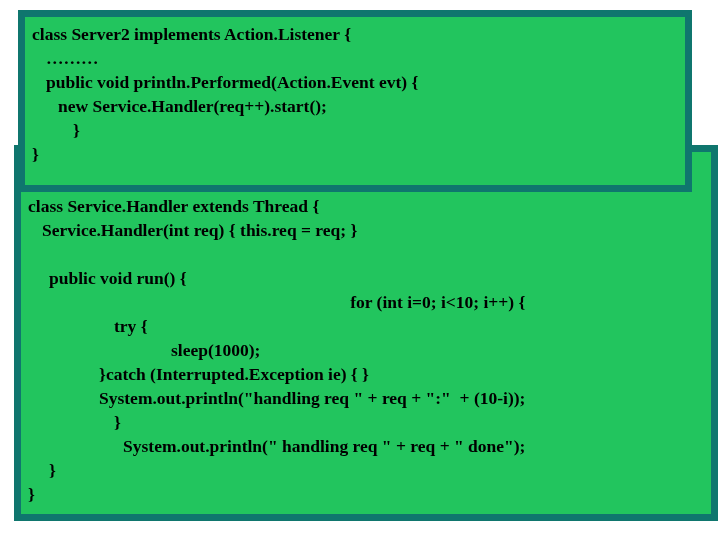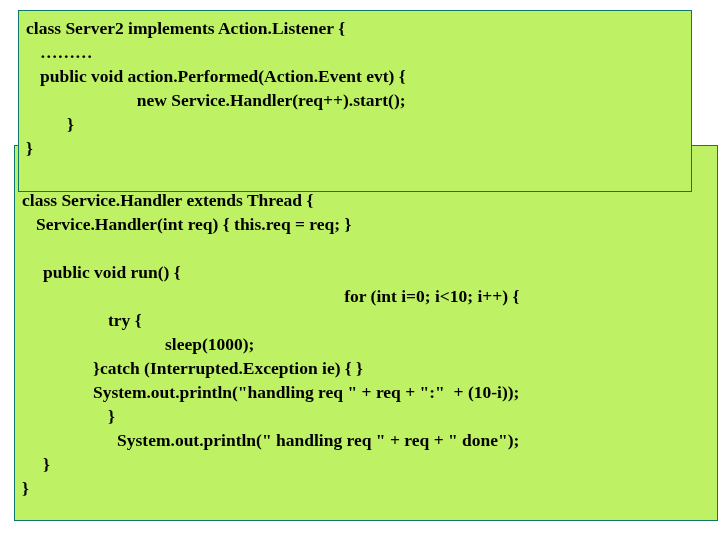--- a/index.html
+++ b/index.html
@@ -15,22 +15,22 @@
   }
   #slide {
     position: relative;
     width: 720px;
     height: 540px;
     background: #ffffff;
   }
   
   .code-box {
     position: absolute;
-    background: #bef264;
-    border: 1px solid #0f766e;
+    background: #22c55e;
+    border: 7px solid #0f766e;
     box-sizing: border-box;
   }
   #box-server2 {
     left: 18px;
     top: 10px;
     width: 674px;
     height: 182px;
     z-index: 2;
   }
   #box-servicehandler {
@@ -57,21 +57,21 @@
     color: #000000;
     white-space: pre;
     height: 24px;
   }
   .code-line.blank { color: transparent; }
 
   
   .i0  { padding-left: 7px; }
   .i1  { padding-left: 21px; }
   .i2  { padding-left: 28px; }
-  .i3  { padding-left: 33px; text-align: right; }
+  .i3  { padding-left: 33px; }
   .i4  { padding-left: 75px; text-align: right; }
   .i5  { padding-left: 93px; }
   .i6  { padding-left: 150px; }
   .i7  { padding-left: 78px; }
   .i8  { padding-left: 48px; }
 </style>
 </head>
 <body>
 
 <div id="slide">
@@ -91,20 +91,20 @@
       <div class="code-line i4">System.out.println(" handling req " + req + " done");</div>
       <div class="code-line i2">}</div>
       <div class="code-line i0">}</div>
     </div>
   </div>
 
   <div class="code-box" id="box-server2">
     <div class="code-body">
       <div class="code-line i0">class Server2 implements Action.Listener {</div>
       <div class="code-line i1">………</div>
-      <div class="code-line i1">public void action.Performed(Action.Event evt) {</div>
+      <div class="code-line i1">public void println.Performed(Action.Event evt) {</div>
       <div class="code-line i3">new Service.Handler(req++).start();</div>
       <div class="code-line i8">}</div>
       <div class="code-line i0">}</div>
     </div>
   </div>
 
 </div>
 
 </body></html>

